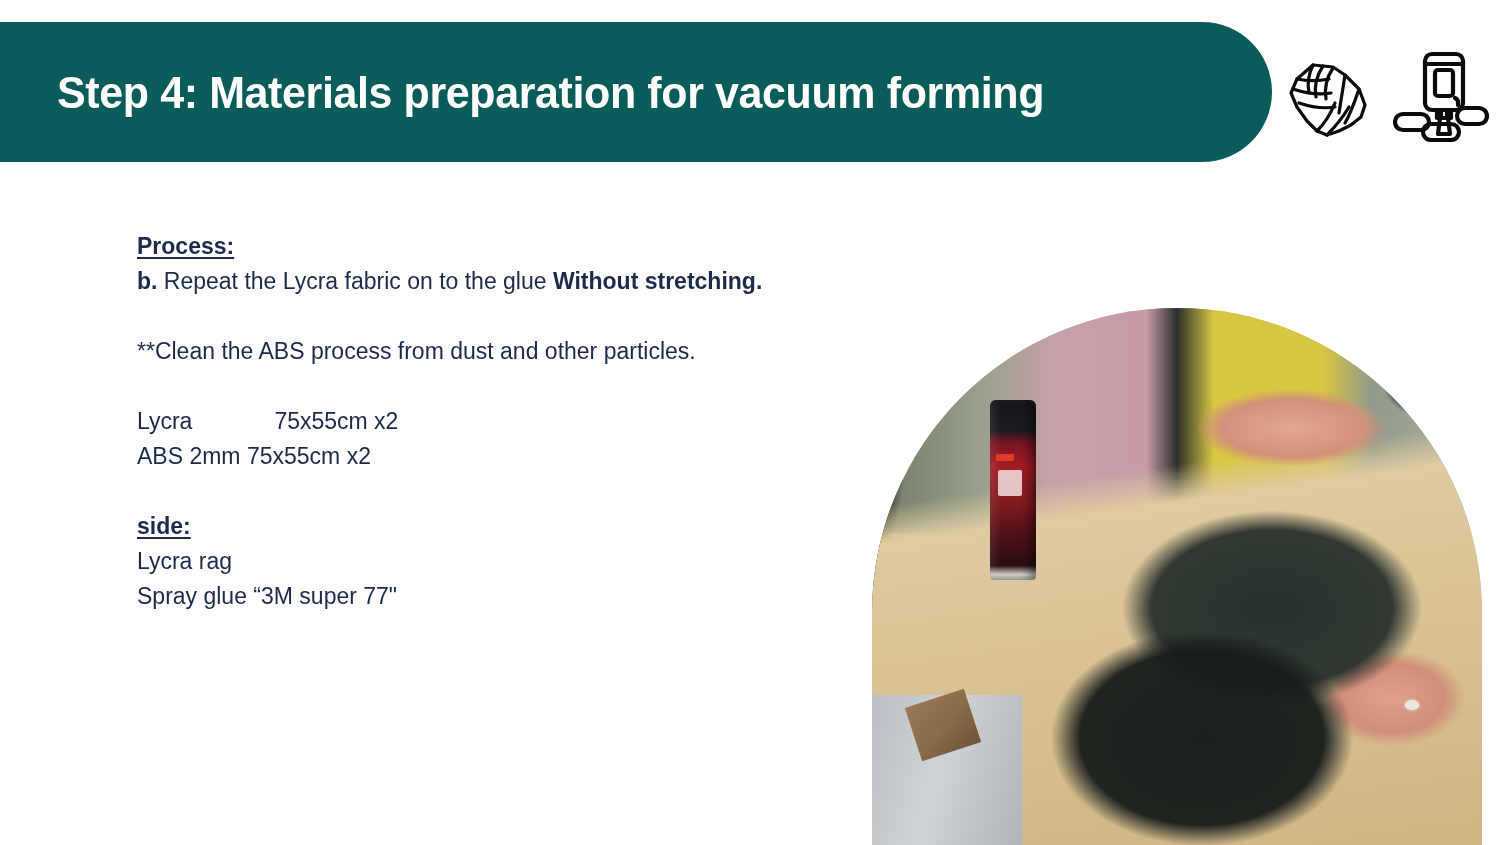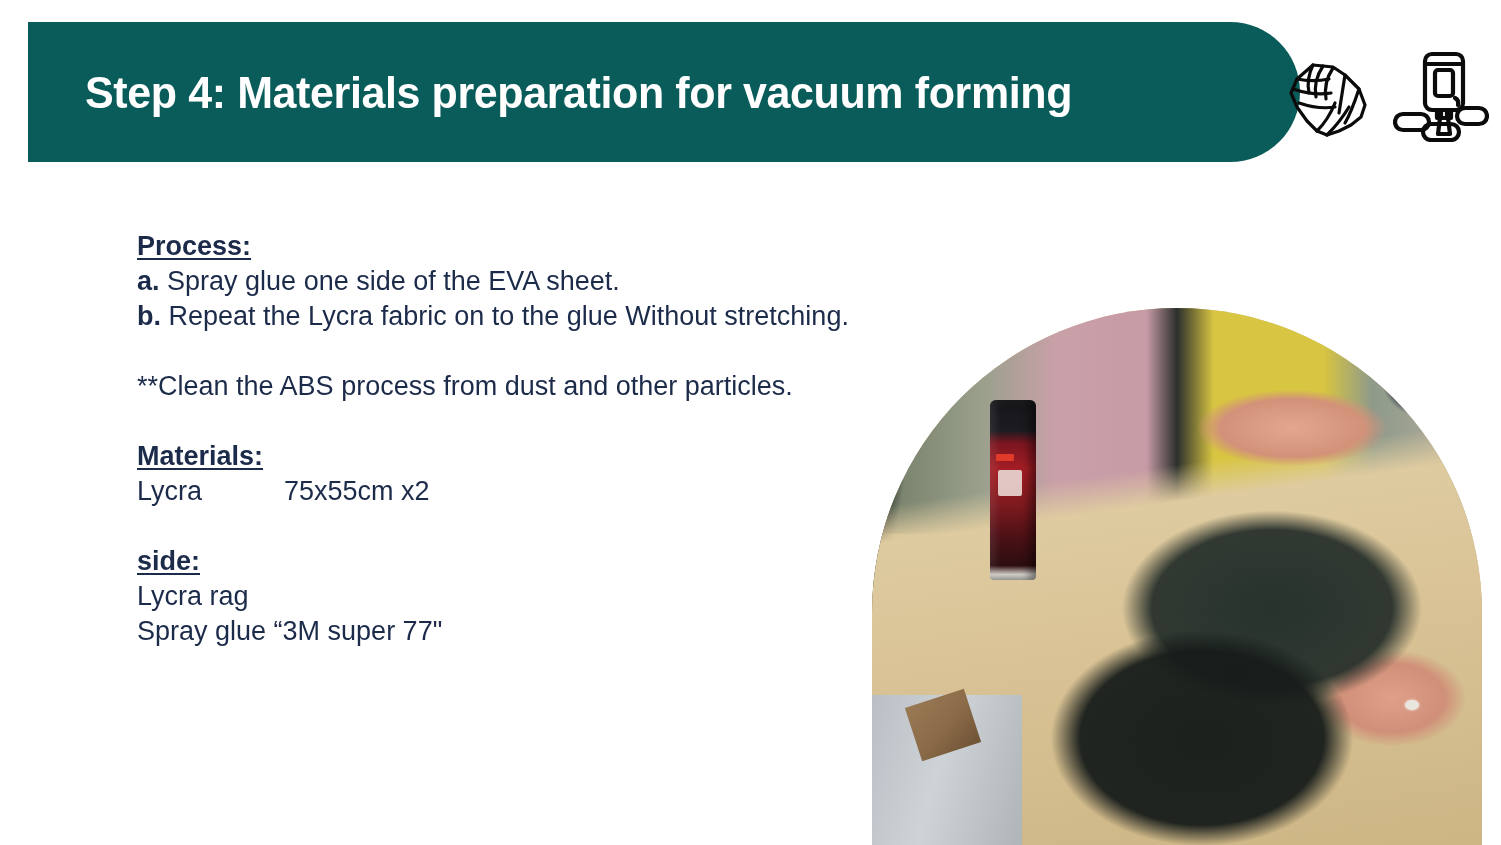--- a/index.html
+++ b/index.html
@@ -29,21 +29,20 @@
     left: 0;
     top: 22px;
     width: 1272px;
     height: 140px;
     background: #0A5C5A;
     border-radius: 0 70px 70px 0;
     display: flex;
     align-items: center;
     box-sizing: border-box;
     padding-left: 57px;
-    margin-left: 28px;
   }
   .header-title {
     color: #ffffff;
     font-family: "Liberation Sans", sans-serif;
     font-size: 45px;
     font-weight: bold;
     letter-spacing: -0.4px;
     line-height: 1;
     white-space: nowrap;
     transform: scaleX(0.955);
@@ -64,32 +63,32 @@
   .header-icons svg { display: block; }
 
   
   .body-text {
     position: absolute;
     left: 137px;
     top: 229px;
     width: 700px;
     color: #1C2B4A;
     font-family: "Liberation Sans", sans-serif;
-    font-size: 27px;
+    font-size: 23px;
     line-height: 35px;
     white-space: nowrap;
   }
   .section-head {
     font-weight: bold;
     text-decoration: underline;
     text-underline-offset: 3px;
     text-decoration-thickness: 2px;
   }
   .list-marker { font-weight: bold; }
-  .emph { font-weight: normal; }
+  .emph { font-weight: bold; }
   .spacer-line { height: 35px; }
   .txt-line { height: 35px; }
   .mono-gap {
     display: inline-block;
     width: 82px;
   }
 
   
   .photo-wrap {
     position: absolute;
@@ -229,44 +228,42 @@
         <rect x="30" y="74" width="36" height="16" rx="8"></rect>
       </svg>
     </span>
 
   </div>
 
   <div class="body-text">
 
     <div class="txt-line section-head">Process:</div>
 
-    <div class="txt-line">
-      <span class="list-marker">a.</span>
-      <span>Spray glue one side of the EVA sheet.</span>
-    </div>
 
     <div class="txt-line">
       <span class="list-marker">b.</span>
       <span>Repeat the Lycra fabric on to the glue </span><span class="emph">Without stretching.</span>
     </div>
 
 
     <div class="spacer-line"></div>
 
     <div class="txt-line">**Clean the ABS process from dust and other particles.</div>
 
     <div class="spacer-line"></div>
 
-    <div class="txt-line section-head">Materials:</div>
 
     <div class="txt-line">
       <span>Lycra</span><span class="mono-gap"></span><span>75x55cm x2</span>
     </div>
 
 
+    <div class="txt-line">
+      <span>ABS 2mm</span>&nbsp;<span>75x55cm x2</span>
+    </div>
 
     <div class="spacer-line"></div>
 
     <div class="txt-line section-head">side:</div>
 
     <div class="txt-line">Lycra rag</div>
 
     <div class="txt-line">Spray glue “3M super 77"</div>
 
   </div>

